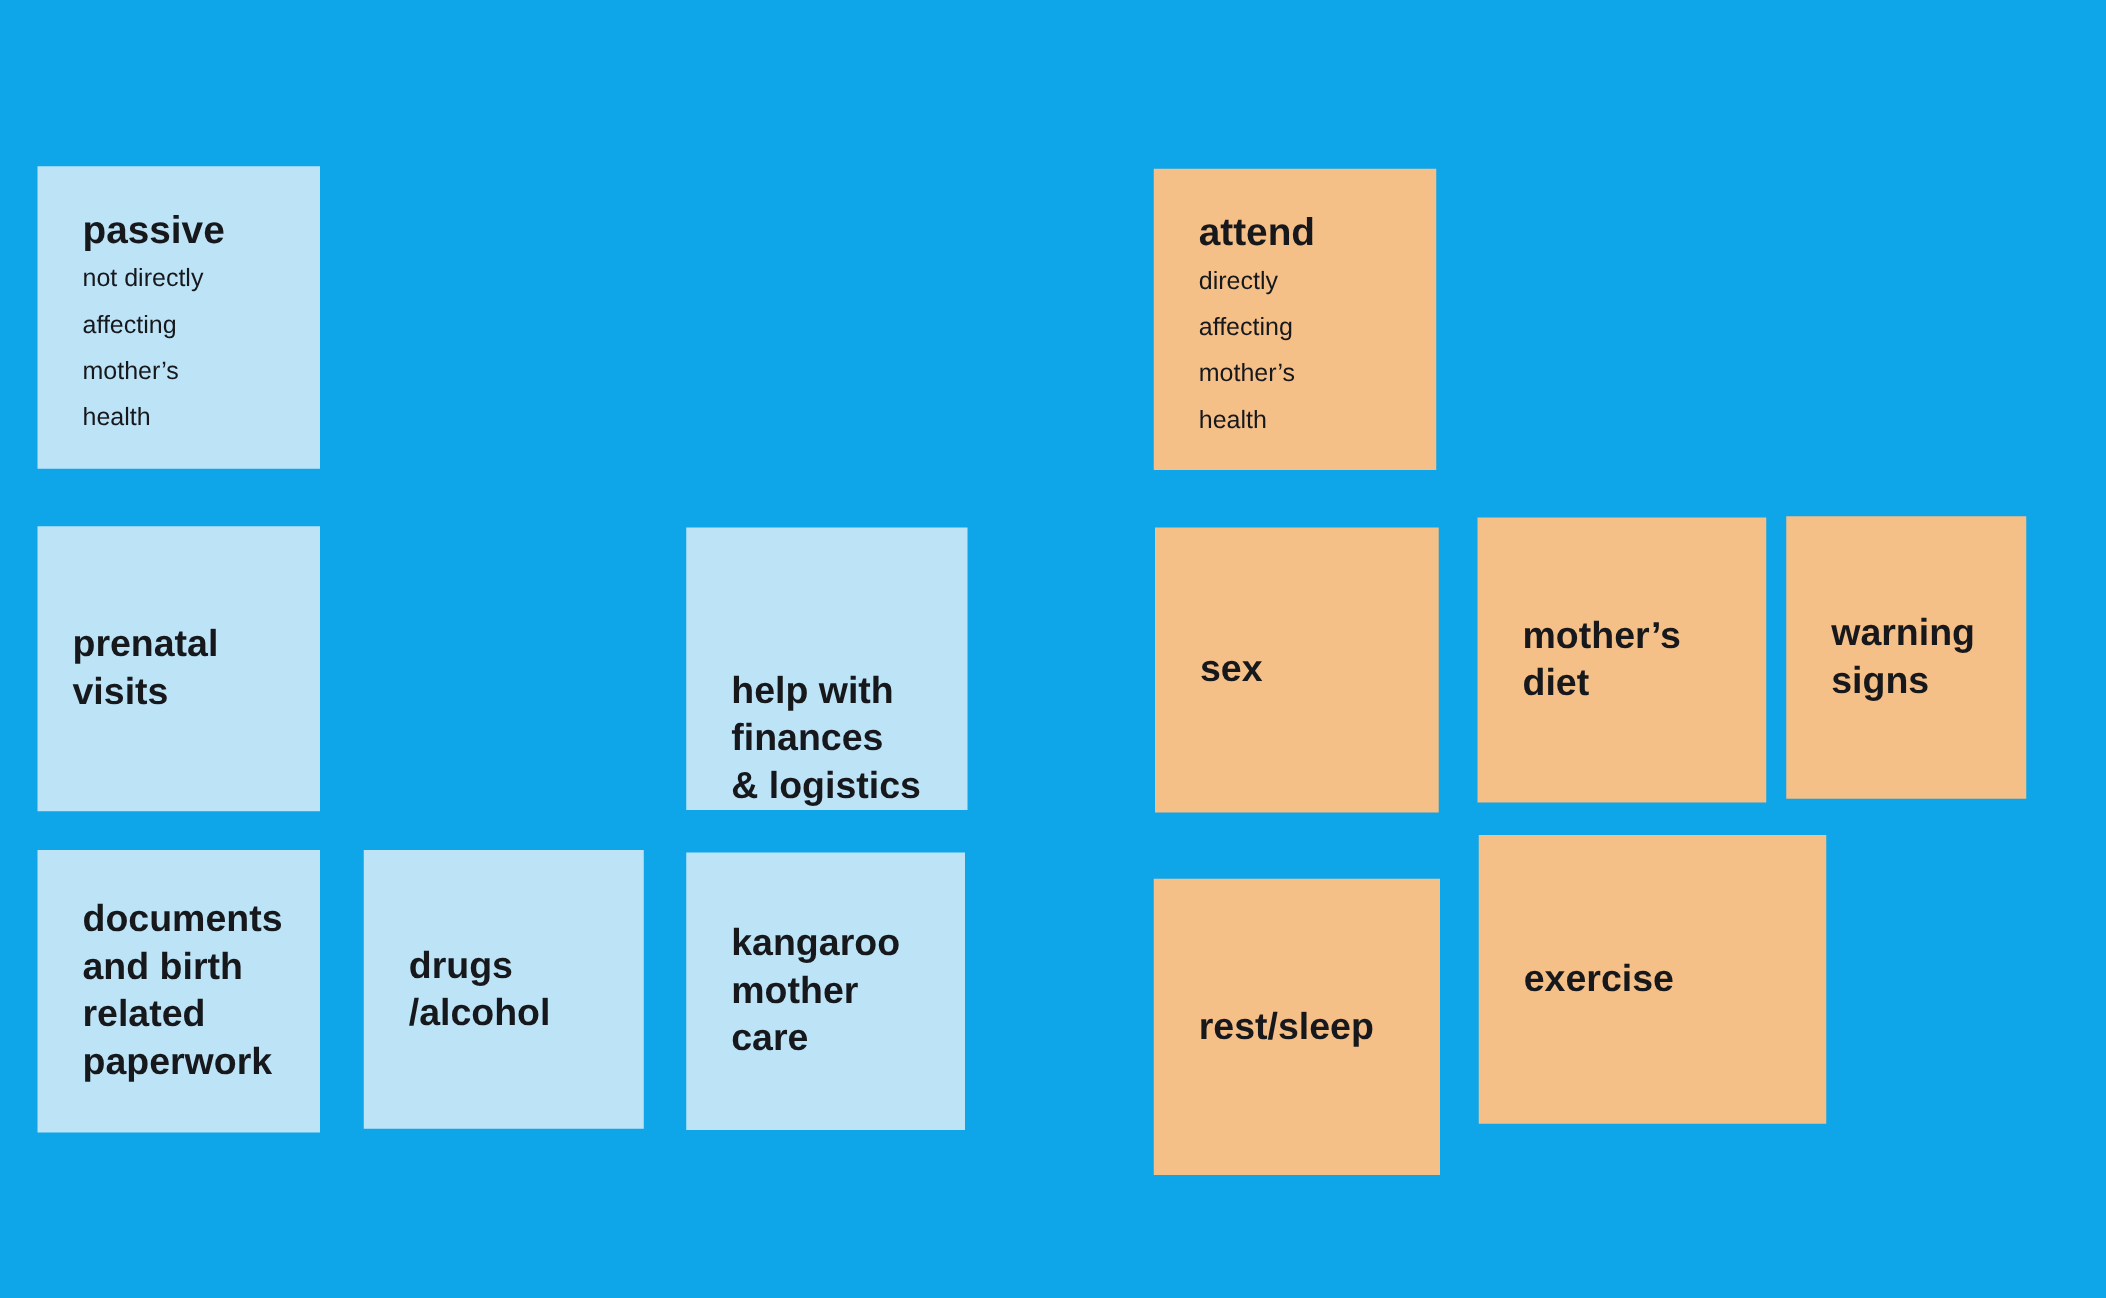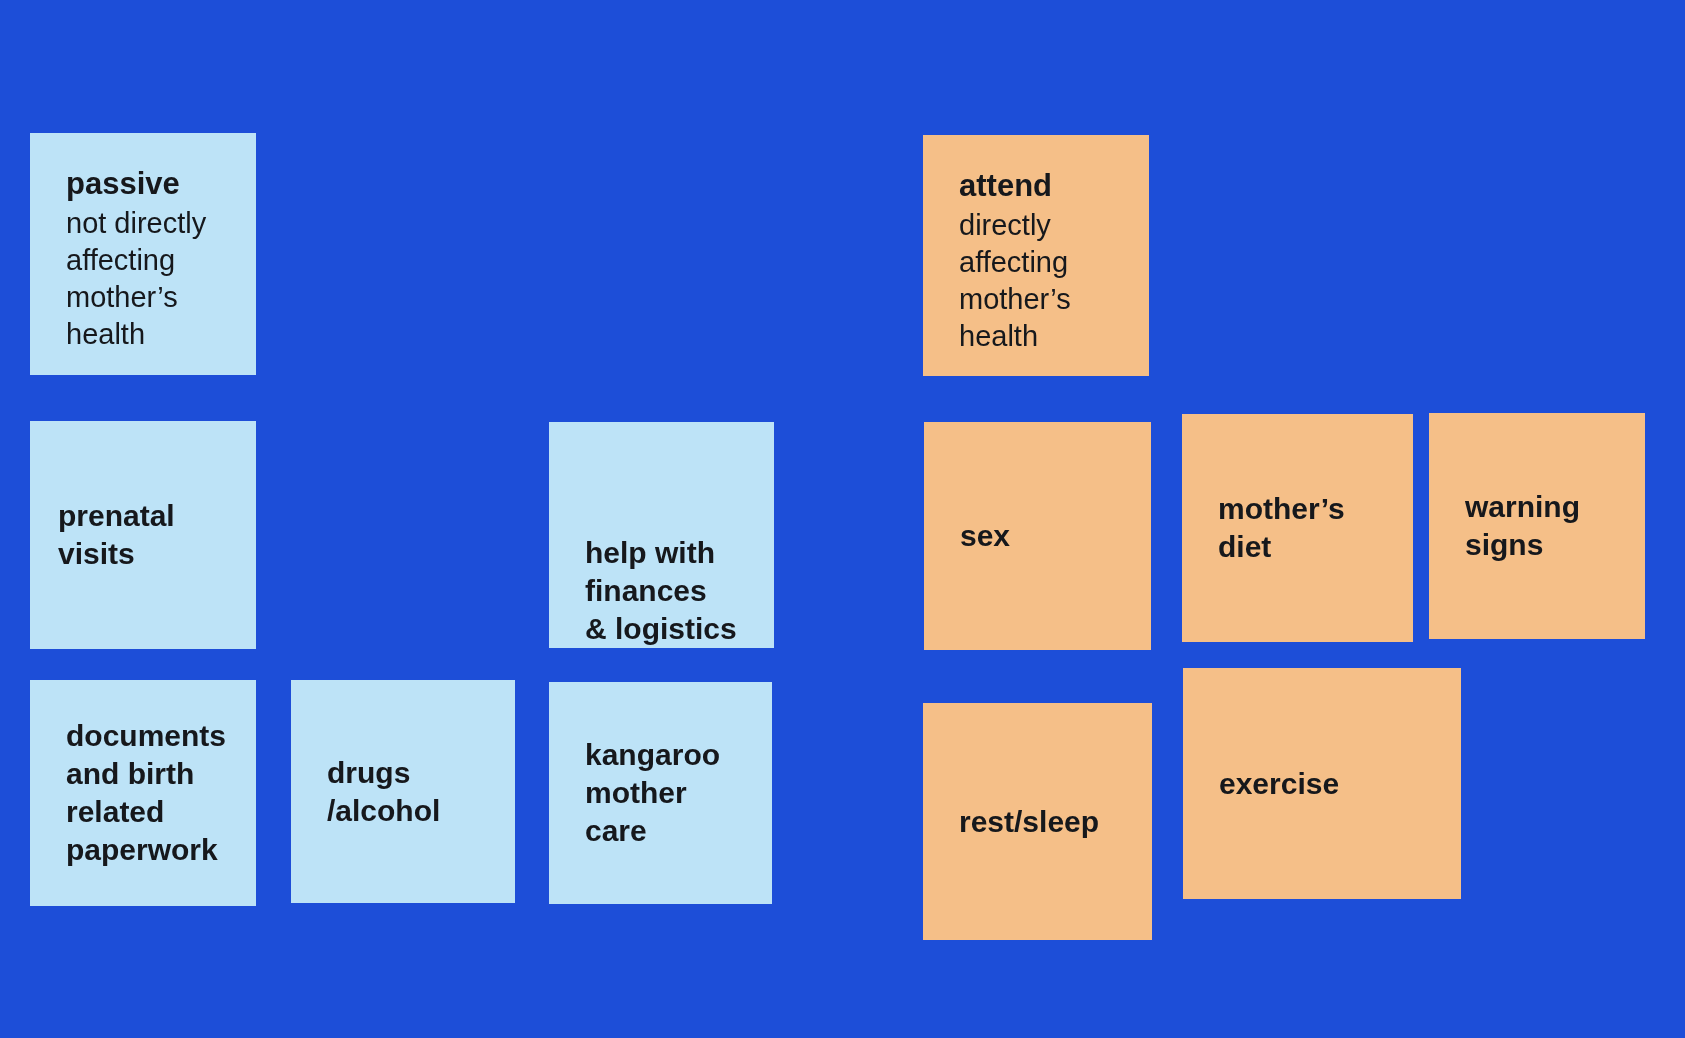--- a/index.html
+++ b/index.html
@@ -5,21 +5,21 @@
 <style>
   html, body {
     margin: 0;
     padding: 0;
     background: #000000;
   }
   .stage {
     position: relative;
     width: 1685px;
     height: 1038px;
-    background: #1d4ed8;
+    background: #0ea5e9;
     overflow: hidden;
     font-family: "Liberation Sans", sans-serif;
   }
   .note {
     position: absolute;
     box-sizing: border-box;
     display: flex;
     flex-direction: column;
     justify-content: center;
     align-items: flex-start;
@@ -41,38 +41,38 @@
     padding-top: 30px;
   }
   .header-title {
     font-weight: 700;
     font-size: 31px;
     line-height: 42px;
     white-space: pre-line;
   }
   .header-desc {
     font-weight: 400;
-    font-size: 29px;
+    font-size: 20px;
     line-height: 37px;
     white-space: pre-line;
   }
 
   
   .n-passive-header { left: 30px;   top: 133px; width: 226px; height: 242px; }
   .n-prenatal       { left: 30px;   top: 421px; width: 226px; height: 228px; padding-left: 28px; }
   .n-attend         { left: 291px;  top: 422px; width: 224px; height: 226px; }
   .n-help           { left: 549px;  top: 422px; width: 225px; height: 226px; justify-content: flex-end; }
   .n-documents      { left: 30px;   top: 680px; width: 226px; height: 226px; }
   .n-drugs          { left: 291px;  top: 680px; width: 224px; height: 223px; }
   .n-kangaroo       { left: 549px;  top: 682px; width: 223px; height: 222px; }
 
   .n-active-header  { left: 923px;  top: 135px; width: 226px; height: 241px; }
   .n-sex            { left: 924px;  top: 422px; width: 227px; height: 228px; }
   .n-diet           { left: 1182px; top: 414px; width: 231px; height: 228px; }
-  .n-warning        { left: 1429px; top: 413px; width: 216px; height: 226px; }
+  .n-warning        { left: 1429px; top: 413px; width: 192px; height: 226px; }
   .n-rest           { left: 923px;  top: 675px; width: 229px; height: 237px; margin-top: 28px; }
   .n-exercise       { left: 1183px; top: 668px; width: 278px; height: 231px; }
 </style>
 </head>
 <body>
 
 <div class="stage">
 
   <div class="note blue header-card n-passive-header">
     <div class="header-title">passive</div>

